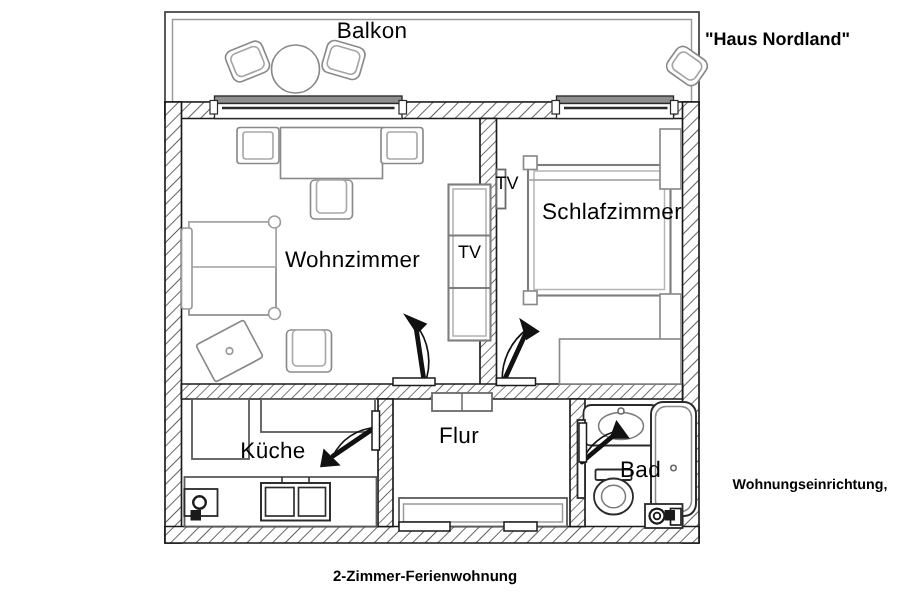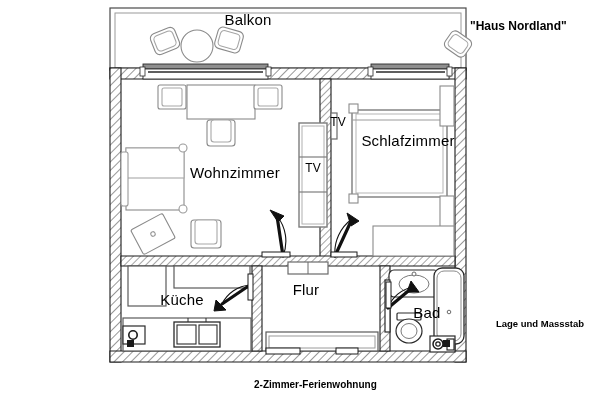--- a/index.html
+++ b/index.html
@@ -6,21 +6,21 @@
   body{
     width:600px;height:400px;background:#ffffff;overflow:hidden;
     font-family:"Liberation Sans", sans-serif;
     position:relative;
   }
   #plan-root{position:absolute;left:0;top:0;width:600px;height:400px;}
   .lbl{position:absolute;color:#000;white-space:nowrap;}
   .room-label{font-size:15px;letter-spacing:.2px;}
   .tv-label{font-size:12px;font-weight:400;}
   .title-label{font-size:12px;font-weight:bold;}
-  .caption-label{font-size:10px;font-weight:bold;margin-left:32px;}
+  .caption-label{font-size:10px;font-weight:bold;}
   .note-label{font-size:9.5px;font-weight:bold;line-height:12.5px;text-align:center;}
   svg{display:block;position:absolute;left:0;top:0;}
 </style>
 </head>
 <body>
 
 <div id="plan-root">
 
   <svg width="600" height="400" viewBox="0 0 600 400">
     <defs>
@@ -266,16 +266,16 @@
         <text x="313" y="172" text-anchor="middle" fill="#000000" font-size="12" font-family="&quot;Liberation Sans&quot;, sans-serif" class="tv-label">TV</text>
         <text x="338" y="126" text-anchor="middle" fill="#000000" font-size="12" font-family="&quot;Liberation Sans&quot;, sans-serif" class="tv-label">TV</text>
       </g>
   </svg>
 
   <div class="lbl title-label" style="left:470px;top:19px;">"Haus Nordland"</div>
 
   <div class="lbl caption-label" style="left:222px;top:379px;">2-Zimmer-Ferienwohnung</div>
 
   <div class="lbl note-label" style="left:484px;top:318px;width:112px;">
-    <div>Lage und Massstab</div>
+    <div>Wohnungseinrichtung,</div>
   </div>
 
 </div>
 
 </body></html>

